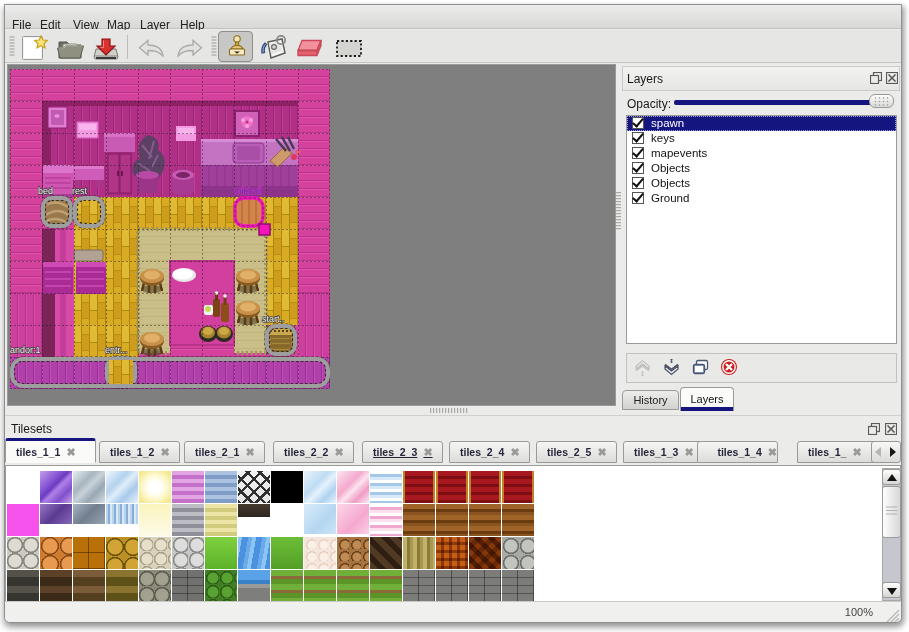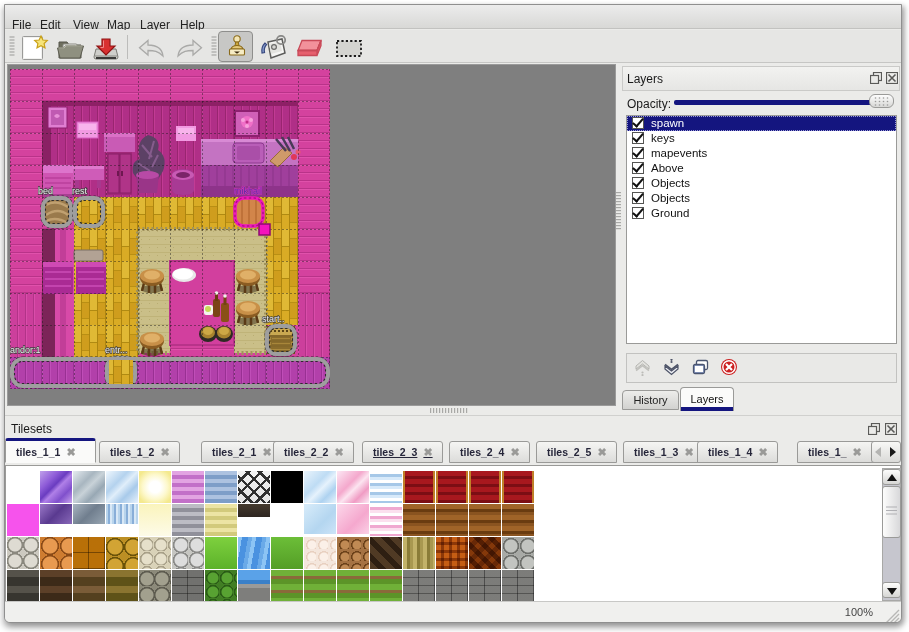--- a/index.html
+++ b/index.html
@@ -444,24 +444,20 @@
       <div class="lrow">
           <span class="cb"></span>
           <span class="lt">keys</span>
         </div>
       <div class="lrow">
           <span class="cb"></span>
           <span class="lt">mapevents</span>
         </div>
       <div class="lrow">
           <span class="cb"></span>
-          <span class="lt">Above</span>
-        </div>
-      <div class="lrow">
-          <span class="cb"></span>
           <span class="lt">Objects</span>
         </div>
       <div class="lrow">
           <span class="cb"></span>
           <span class="lt">Objects</span>
         </div>
       <div class="lrow">
           <span class="cb"></span>
           <span class="lt">Ground</span>
         </div>
@@ -498,27 +494,27 @@
     <svg class="abs" style="left:863px;top:7px" width="12" height="12" viewBox="0 0 12 12">
       <rect x="3.5" y="0.5" width="8" height="8" fill="none" stroke="#5a5a58" stroke-width="1.2"></rect>
       <rect x="0.5" y="3.5" width="8" height="8" fill="#ebebe9" stroke="#5a5a58" stroke-width="1.2"></rect>
     </svg>
     <svg class="abs" style="left:880px;top:7px" width="12" height="12" viewBox="0 0 12 12">
       <rect x="0.5" y="0.5" width="11" height="11" fill="none" stroke="#5a5a58" stroke-width="1.2"></rect>
       <path d="M2.5 2.5 l7 7 M9.5 2.5 l-7 7" stroke="#5a5a58" stroke-width="1.6"></path>
     </svg>
     <div class="tab sel" style="left:0px;width:91px;">tiles_1_1<span class="tx">✖</span></div>
     <div class="tab" style="left:94px;">tiles_1_2<span class="tx">✖</span></div>
-    <div class="tab" style="left:196px;">tiles_2_1<span class="tx">✖</span></div>
+    <div class="tab" style="left:179px;">tiles_2_1<span class="tx">✖</span></div>
     <div class="tab" style="left:268px;">tiles_2_2<span class="tx">✖</span></div>
     <div class="tab" style="left:357px;text-decoration:underline;">tiles_2_3<span class="tx">✖</span></div>
     <div class="tab" style="left:444px;">tiles_2_4<span class="tx">✖</span></div>
     <div class="tab" style="left:531px;">tiles_2_5<span class="tx">✖</span></div>
     <div class="tab" style="left:618px;">tiles_1_3<span class="tx">✖</span></div>
-    <div class="tab" style="left:692px;">tiles_1_4<span class="tx">✖</span></div>
+    <div class="tab" style="left:692px;text-align:right;">tiles_1_4<span class="tx">✖</span></div>
     <div class="tab" style="left:792px;width:84px;">tiles_1_<span class="tx">✖</span></div>
     <div class="abs" style="left:866px;top:25px;width:30px;height:22px;background:linear-gradient(#f8f8f6,#dadad8);border:1px solid #9a9a98;border-radius:3px;"></div>
     <div class="abs" style="left:870px;top:31px;width:0;height:0;border-right:6px solid #b4b4b2;border-top:5px solid transparent;border-bottom:5px solid transparent;"></div>
     <div class="abs" style="left:885px;top:31px;width:0;height:0;border-left:6px solid #1a1a1a;border-top:5px solid transparent;border-bottom:5px solid transparent;"></div>
     <div id="tilebox" class="abs" style="left:0px;top:49px;width:896px;height:137px;background:#ffffff;border:1px solid #9a9a98;"></div>
     <div id="tiles" class="abs" style="left:0px;top:49px;width:896px;height:137px;">
       <div class="abs" style="left:2px;top:6px;width:32px;height:32px;background:#ffffff"></div>
       <div class="abs" style="left:35px;top:6px;width:32px;height:32px;background:linear-gradient(135deg,#c0a0ea 0%,#8e5cd8 30%,#6a3cc0 45%,#b080e8 55%,#8050cc 75%,#c8a2ee 100%)"></div>
       <div class="abs" style="left:68px;top:6px;width:32px;height:32px;background:linear-gradient(135deg,#e6ecf0 0%,#a8b6c0 35%,#c8d2d8 50%,#98a8b4 70%,#d8e0e6 100%)"></div>
       <div class="abs" style="left:101px;top:6px;width:32px;height:32px;background:linear-gradient(135deg,#f0f8fe 0%,#b4d2ee 35%,#e0eefa 50%,#a8caea 70%,#e8f2fc 100%)"></div>

